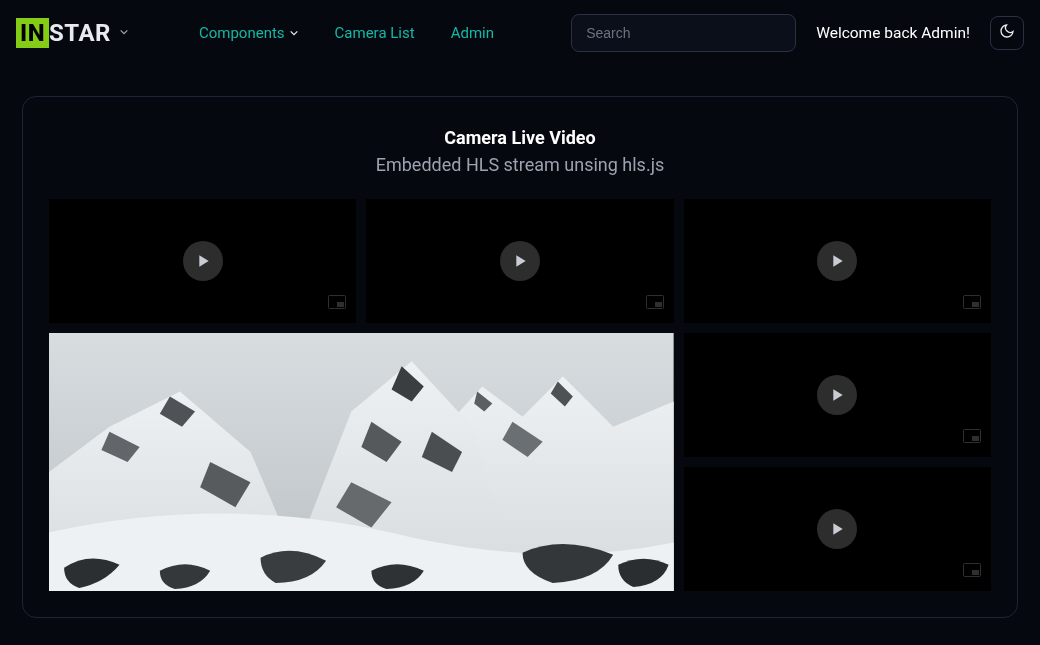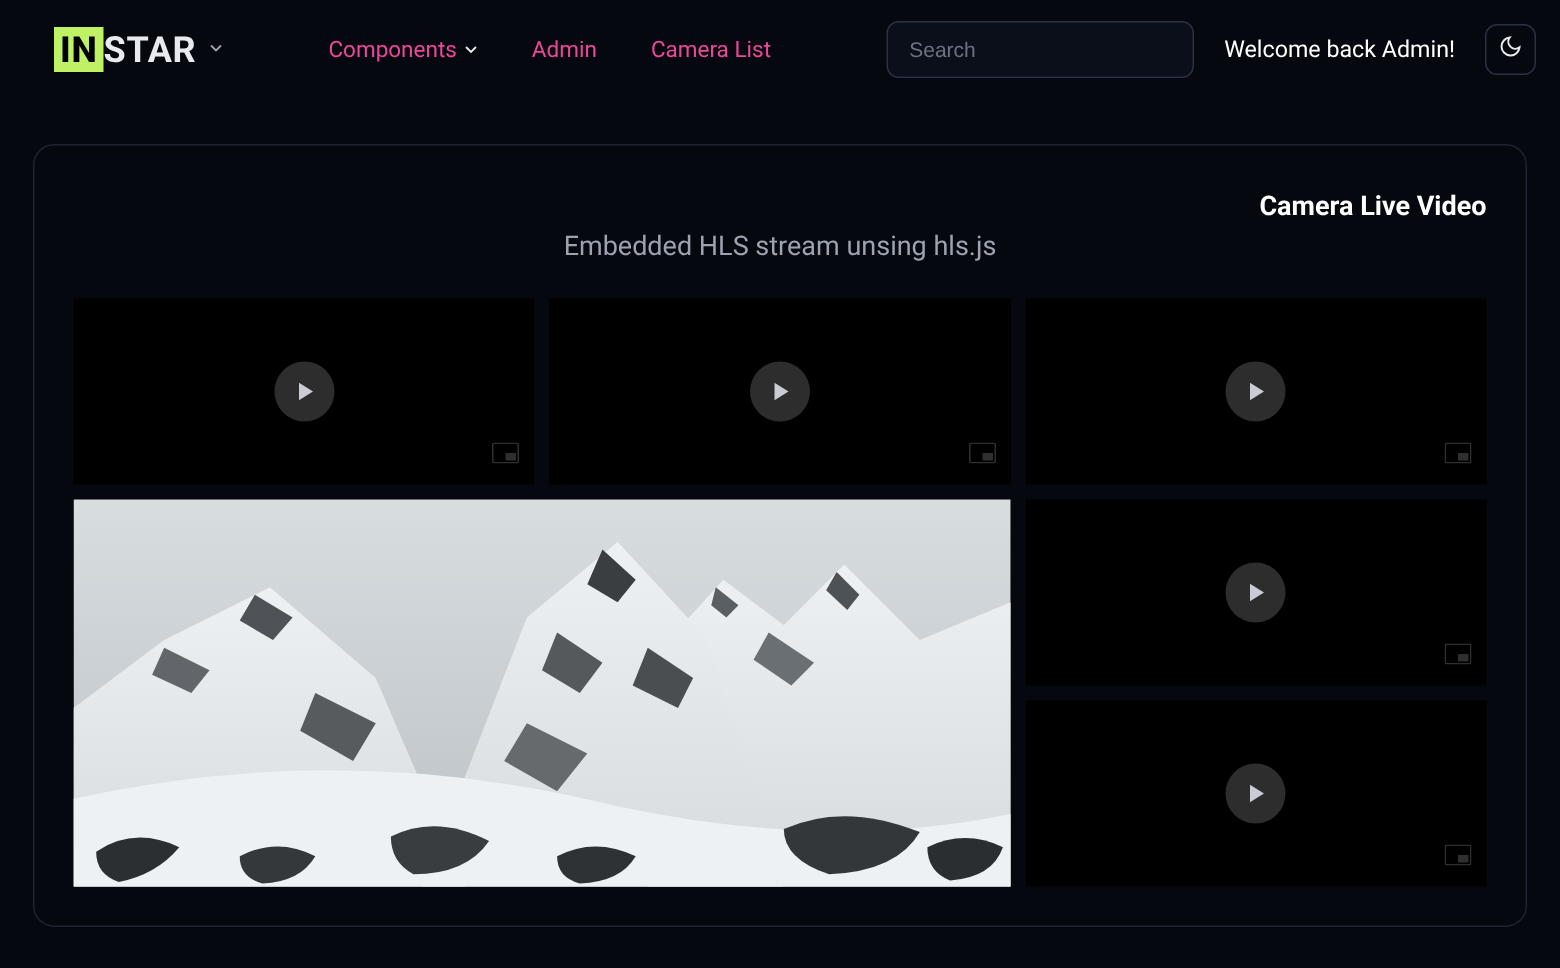--- a/index.html
+++ b/index.html
@@ -24,57 +24,56 @@
     cursor: pointer;
   }
   .logo {
     display: flex;
     align-items: center;
     font-weight: 700;
     font-size: 24px;
     letter-spacing: 0.5px;
   }
   .logo-box {
-    background: #bef264;
+    background: #84cc16;
     color: #000;
     padding: 1px 4px;
     font-weight: 800;
-    margin-left: 20px;
   }
   .chevron {
     font-size: 12px;
     color: #9ca3af;
     margin-left: 2px;
   }
   .nav {
     display: flex;
     gap: 0;
     margin-left: 40px;
   }
   .nav-item {
     padding: 12px 18px;
     font-size: 15px;
-    color: #ec4899;
+    color: #14b8a6;
     cursor: pointer;
     display: flex;
     gap: 4px;
     position: relative;
   }
   .nav-item.active {
     border-bottom: 2px solid #fff;
   }
   .spacer { flex: 1; }
   .search-input {
     background: #0a0f1a;
     border: 1px solid #2a3142;
     border-radius: 8px;
     padding: 10px 14px;
     color: #e8eaf0;
     font-size: 14px;
-    width: 205px;
+    width: 225px;
     outline: none;
   }
   .search-input::placeholder { color: #6b7280; }
   .welcome {
     font-size: 15.5px;
     color: #ffffff;
     margin-left: 8px;
   }
   .theme-btn {
     width: 34px;
@@ -88,21 +87,21 @@
     cursor: pointer;
     margin-left: 8px;
   }
   .card {
     margin: 30px 22px 0 22px;
     border: 1px solid #1e2433;
     border-radius: 14px;
     padding: 30px 26px 26px 26px;
   }
   .card-title {
-    text-align: right;
+    text-align: center;
     font-size: 18px;
     font-weight: 700;
     color: #fff;
   }
   .card-sub {
     text-align: center;
     font-size: 18px;
     color: #9ca3af;
     margin-top: 6px;
     margin-bottom: 24px;
@@ -171,24 +170,24 @@
   <div class="nav">
     <div class="nav-item">
       <span>Components</span>
       <span>
         <svg width="10" height="10" viewBox="0 0 12 12">
             <path d="M2 4 L6 8 L10 4" stroke="#e8eaf0" stroke-width="1.5" fill="none"></path>
           </svg>
       </span>
     </div>
     <div class="nav-item">
+      <span>Camera List</span>
+    </div>
+    <div class="nav-item">
       <span>Admin</span>
-    </div>
-    <div class="nav-item">
-      <span>Camera List</span>
     </div>
   </div>
 
   <div class="spacer"></div>
 
   <input class="search-input" type="text" placeholder="Search" style="">
 
   <div class="welcome">Welcome back Admin!</div>
 
   <div class="theme-btn">

